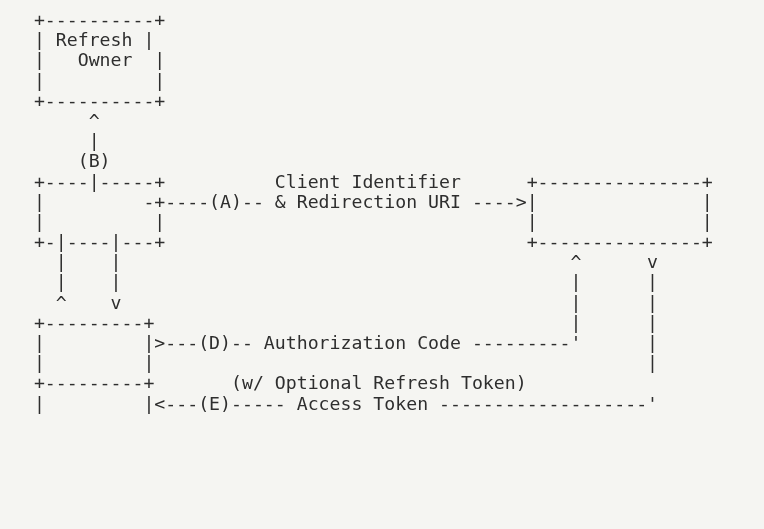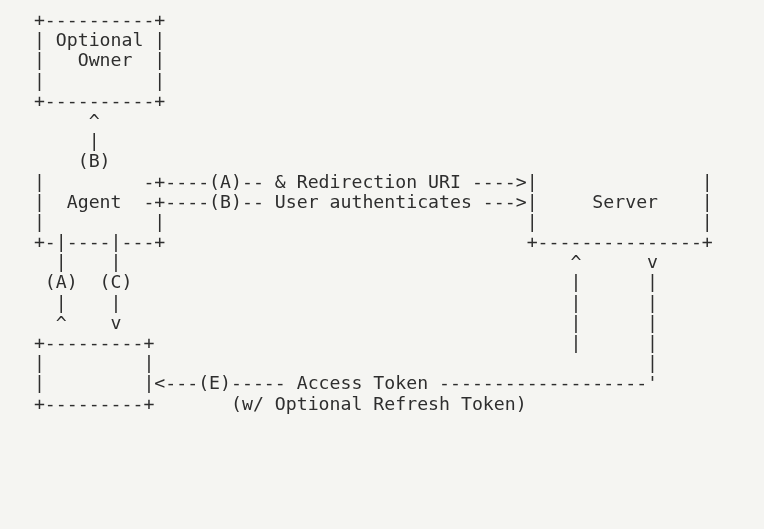--- a/index.html
+++ b/index.html
@@ -24,32 +24,32 @@
   .ascii-diagram .line {
     white-space: pre;
     height: 20.2px;
   }
 </style>
 </head>
 <body style="background: rgb(245, 245, 242);">
 
 <div class="ascii-diagram">
   <div class="line">  +----------+</div>
-  <div class="line">  | Optional |</div>
+  <div class="line">  | Refresh |</div>
   <div class="line">  |   Owner  |</div>
   <div class="line">  |          |</div>
   <div class="line">  +----------+</div>
   <div class="line">       ^</div>
   <div class="line">       |</div>
   <div class="line">      (B)</div>
+  <div class="line">  +----|-----+          Client Identifier      +---------------+</div>
   <div class="line">  |         -+----(A)-- &amp; Redirection URI ----&gt;|               |</div>
-  <div class="line">  |  Agent  -+----(B)-- User authenticates ---&gt;|     Server    |</div>
   <div class="line">  |          |                                 |               |</div>
   <div class="line">  +-|----|---+                                 +---------------+</div>
   <div class="line">    |    |                                         ^      v</div>
-  <div class="line">   (A)  (C)                                        |      |</div>
   <div class="line">    |    |                                         |      |</div>
   <div class="line">    ^    v                                         |      |</div>
   <div class="line">  +---------+                                      |      |</div>
+  <div class="line">  |         |&gt;---(D)-- Authorization Code ---------'      |</div>
   <div class="line">  |         |                                             |</div>
+  <div class="line">  +---------+       (w/ Optional Refresh Token)</div>
   <div class="line">  |         |&lt;---(E)----- Access Token -------------------'</div>
-  <div class="line">  +---------+       (w/ Optional Refresh Token)</div>
 </div>
 
 </body></html>

